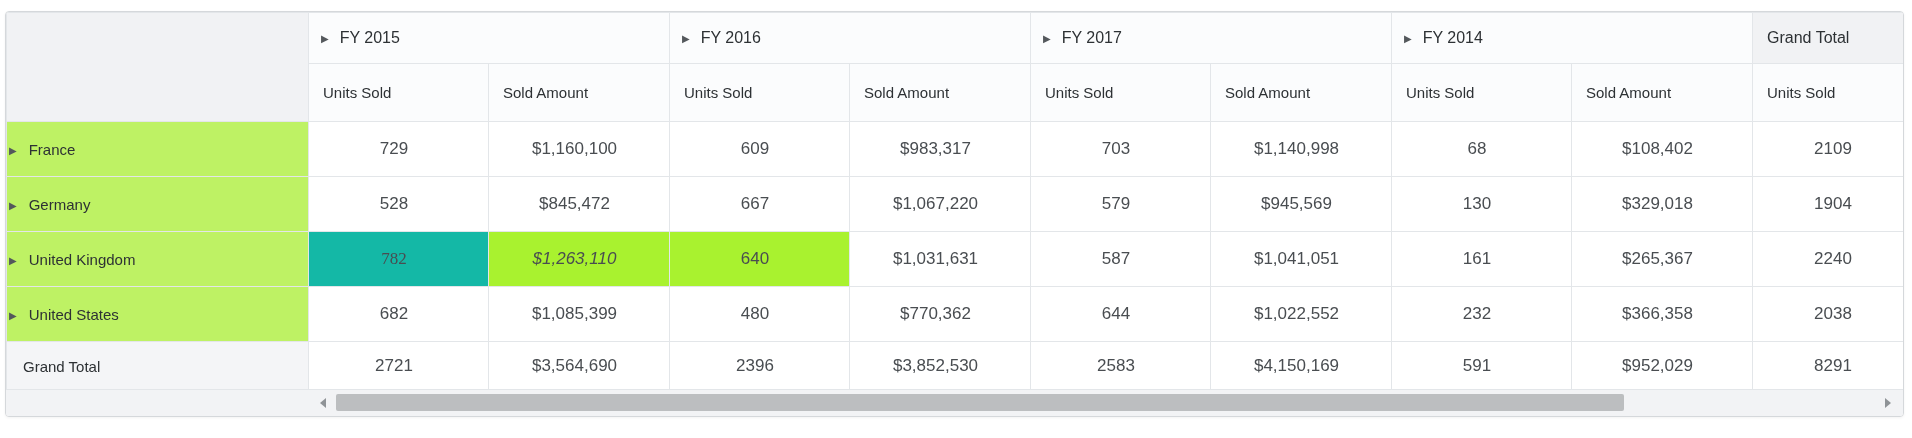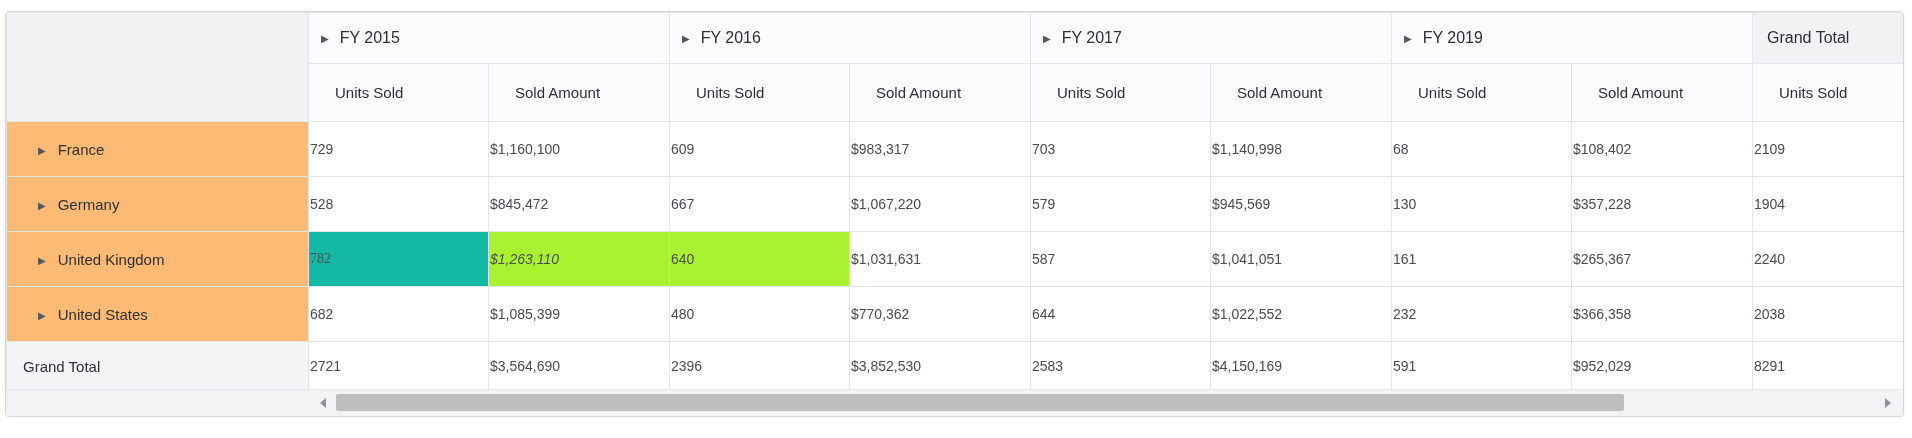--- a/index.html
+++ b/index.html
@@ -36,31 +36,31 @@
   th.corner{background:#f1f2f4;}
   th.yearhdr{
     background:#fbfcfd;text-align:left;padding-left:12px;
     font-size:16px;font-weight:bold;color:#2d3134;
   }
   th.gthdr{
     background:#f1f2f4;text-align:left;padding-left:14px;
     font-size:16px;font-weight:bold;color:#2d3134;
   }
   th.measure{
-    background:#fbfcfd;text-align:left;padding-left:26px;
+    background:#fbfcfd;text-align:left;padding-left:14px;
     font-size:15px;font-weight:bold;color:#2d3134;
   }
   th.rowhdr{
-    background:#fdba74;text-align:left;padding-left:31px;
+    background:#bef264;text-align:left;padding-left:2px;
     font-size:15px;font-weight:bold;color:#2d3134;
   }
   tr.gtrow th.rowhdr{background:#f4f5f7;padding-left:16px;}
   td.val{
-    background:#fff;text-align:left;padding-right:10px;
-    font-size:14px;color:#494d51;
+    background:#fff;text-align:center;padding-right:10px;
+    font-size:17px;color:#494d51;
   }
   .expander{
     display:inline-block;font-size:10px;color:#54585c;
     margin-right:12px;transform:translateY(-1px);
   }
   .yr-expander{margin-right:11px;}
   
   .hscroll{
     position:absolute;left:0;right:0;bottom:0;height:26px;
     background:#f2f3f5;border-top:1px solid #e3e6e9;
@@ -97,21 +97,21 @@
           <col style="width: 180px;">
           <col style="width: 181px;">
           <col style="width: 170px;">
         </colgroup>
       <thead>
           <tr class="hrow1">
             <th class="corner" rowspan="2"></th>
             <th class="yearhdr" colspan="2"><span class="expander yr-expander">▶</span><span>FY 2015</span></th>
             <th class="yearhdr" colspan="2"><span class="expander yr-expander">▶</span><span>FY 2016</span></th>
             <th class="yearhdr" colspan="2"><span class="expander yr-expander">▶</span><span>FY 2017</span></th>
-            <th class="yearhdr" colspan="2"><span class="expander yr-expander">▶</span><span>FY 2019</span></th>
+            <th class="yearhdr" colspan="2"><span class="expander yr-expander">▶</span><span>FY 2014</span></th>
             <th class="gthdr" colspan="1">Grand Total</th>
           </tr>
           <tr class="hrow2">
             <th class="measure">Units Sold</th>
             <th class="measure">Sold Amount</th>
             <th class="measure">Units Sold</th>
             <th class="measure">Sold Amount</th>
             <th class="measure">Units Sold</th>
             <th class="measure">Sold Amount</th>
             <th class="measure">Units Sold</th>
@@ -134,21 +134,21 @@
           </tr>
           <tr class="drow">
             <th class="rowhdr"><span class="expander">▶</span><span>Germany</span></th>
             <td class="val">528</td>
             <td class="val">$845,472</td>
             <td class="val">667</td>
             <td class="val">$1,067,220</td>
             <td class="val">579</td>
             <td class="val">$945,569</td>
             <td class="val">130</td>
-            <td class="val">$357,228</td>
+            <td class="val">$329,018</td>
             <td class="val">1904</td>
           </tr>
           <tr class="drow">
             <th class="rowhdr"><span class="expander">▶</span><span>United Kingdom</span></th>
             <td class="val" style="background: #14b8a6; font-family: Liberation Serif, serif;">782</td>
             <td class="val" style="background: rgb(169, 242, 47); font-style: italic;">$1,263,110</td>
             <td class="val" style="background: rgb(169, 242, 47); margin-top: 28px;">640</td>
             <td class="val">$1,031,631</td>
             <td class="val">587</td>
             <td class="val">$1,041,051</td>

